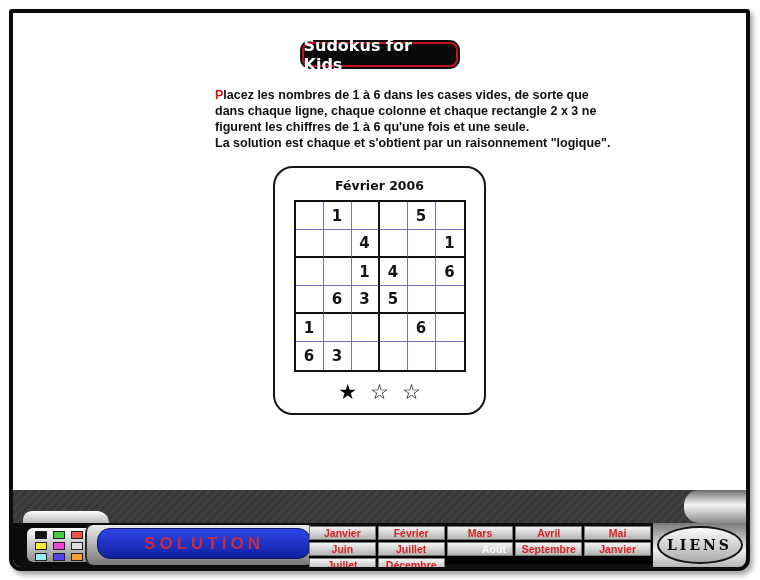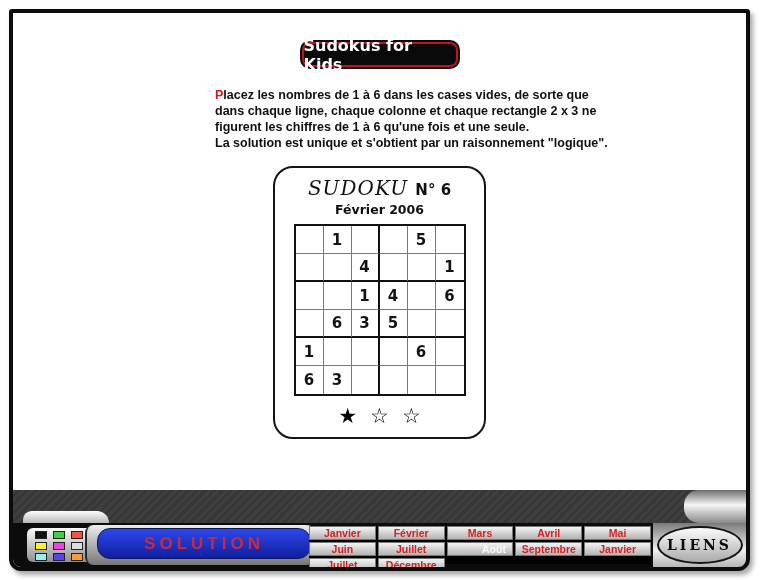--- a/index.html
+++ b/index.html
@@ -104,28 +104,24 @@
   <div class="content">
 
     <div class="title-btn">
       <span>Sudokus for Kids</span>
     </div>
 
     <div class="instructions">
       <div><span class="red-letter">P</span><span>lacez les nombres de 1 à 6 dans les cases vides, de sorte que</span></div>
       <div>dans chaque ligne, chaque colonne et chaque rectangle 2 x 3 ne</div>
       <div>figurent les chiffres de 1 à 6 qu'une fois et une seule.</div>
-      <div>La solution est unique et s'obtient par un raisonnement "logique".</div>
+      <div>La solution est chaque et s'obtient par un raisonnement "logique".</div>
     </div>
 
     <div class="card">
-      <div class="card-title">
-        <span>SUDOKU</span>
-        <span class="card-num">N° 6</span>
-      </div>
       <div class="card-date">Février 2006</div>
       <div class="grid">
           <div class="cell"></div>
           <div class="cell">1</div>
           <div class="cell vsep"></div>
           <div class="cell"></div>
           <div class="cell">5</div>
           <div class="cell lastc"></div>
           <div class="cell hsep"></div>
           <div class="cell hsep"></div>

